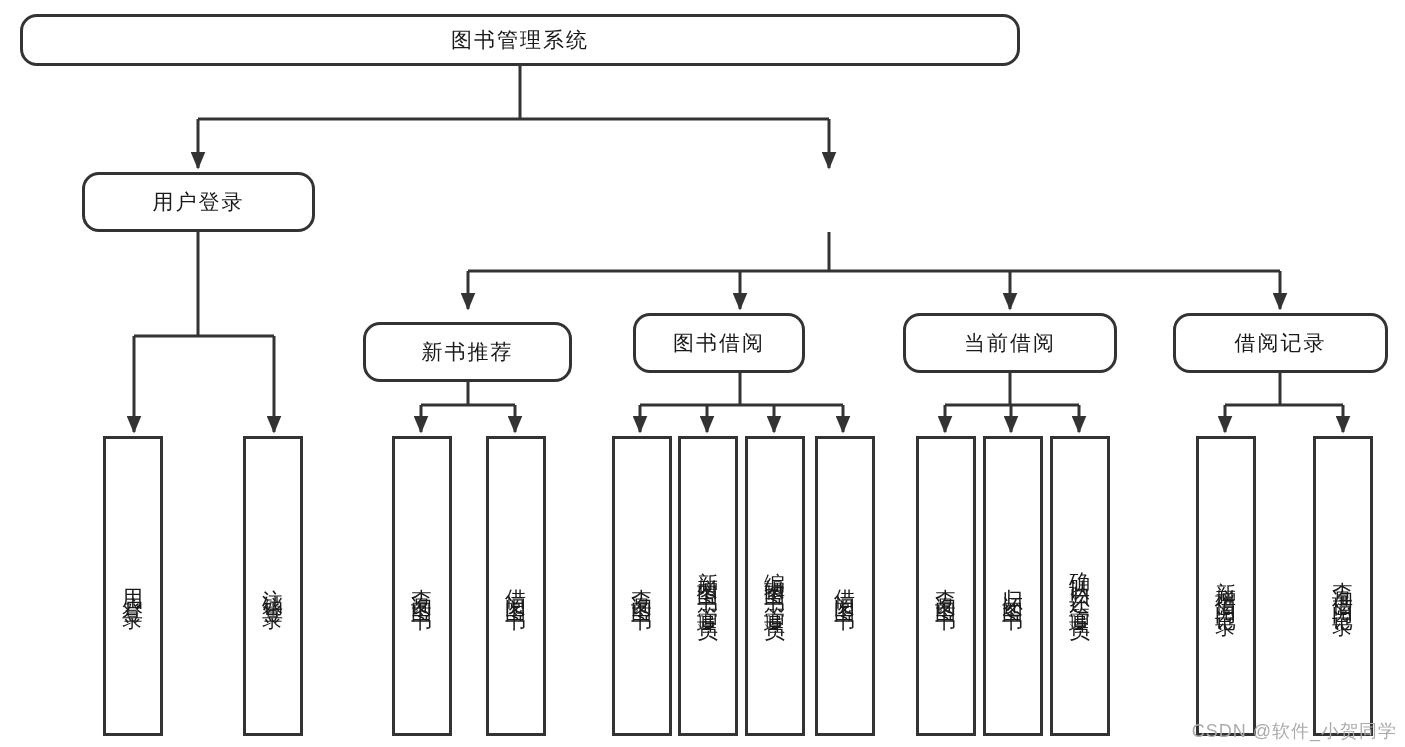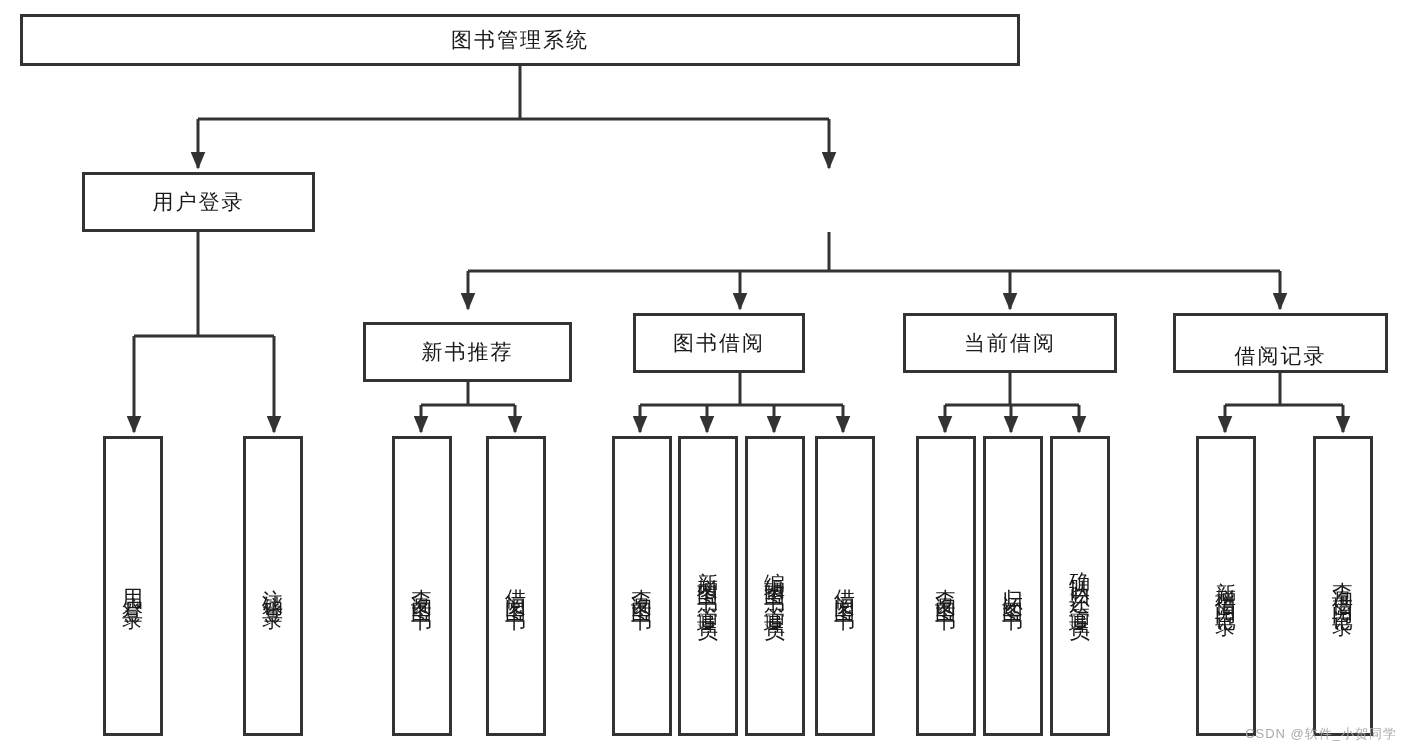--- a/index.html
+++ b/index.html
@@ -30,60 +30,61 @@
     background: #ffffff;
     display: flex;
     align-items: center;
     justify-content: center;
     color: #1a1a1a;
   }
   .node.h-label {
     font-size: 21px;
     letter-spacing: 2px;
     text-align: center;
+    border-radius: 17px;
   }
   .node.leaf {
     width: 60px;
     height: 300px;
     top: 436px;
   }
   .leaf .v-text {
     writing-mode: vertical-rl;
     font-size: 21px;
     letter-spacing: 7px;
     line-height: 1;
     white-space: nowrap;
   }
   
   .root-box      { left: 20px;   top: 14px;  width: 1000px; height: 52px; }
   .l2-user       { left: 82px;   top: 172px; width: 233px;  height: 60px; }
   .l2-book       { left: 712px;  top: 172px; width: 236px;  height: 60px; }
   .l3-newbook    { left: 363px;  top: 313px; width: 209px;  height: 60px; margin-top: 9px; }
   .l3-borrow     { left: 633px;  top: 313px; width: 172px;  height: 60px; }
   .l3-current    { left: 903px;  top: 313px; width: 214px;  height: 60px; }
-  .l3-records    { left: 1173px; top: 313px; width: 215px;  height: 60px; align-items: flex-end; }
+  .l3-records    { left: 1173px; top: 313px; width: 215px;  height: 60px; }
   
   .leaf-1  { left: 103px;  width: 62px; }
   .leaf-2  { left: 243px;  width: 62px; }
   .leaf-3  { left: 392px;  width: 59px; }
   .leaf-4  { left: 486px;  width: 59px; }
   .leaf-5  { left: 612px;  width: 56px; }
   .leaf-6  { left: 678px;  width: 59px; }
   .leaf-7  { left: 745px;  width: 58px; }
   .leaf-8  { left: 815px;  width: 57px; }
   .leaf-9  { left: 916px;  width: 58px; }
   .leaf-10 { left: 983px;  width: 57px; }
   .leaf-11 { left: 1050px; width: 59px; }
   .leaf-12 { left: 1196px; width: 59px; }
   .leaf-13 { left: 1313px; width: 59px; }
   .watermark {
     position: absolute;
     right: 8px;
     bottom: 4px;
-    font-size: 13px;
+    font-size: 18px;
     color: #ababab;
     letter-spacing: 1px;
     z-index: 5;
   }
 </style>
 </head>
 <body>
 
 <div class="canvas">
 

